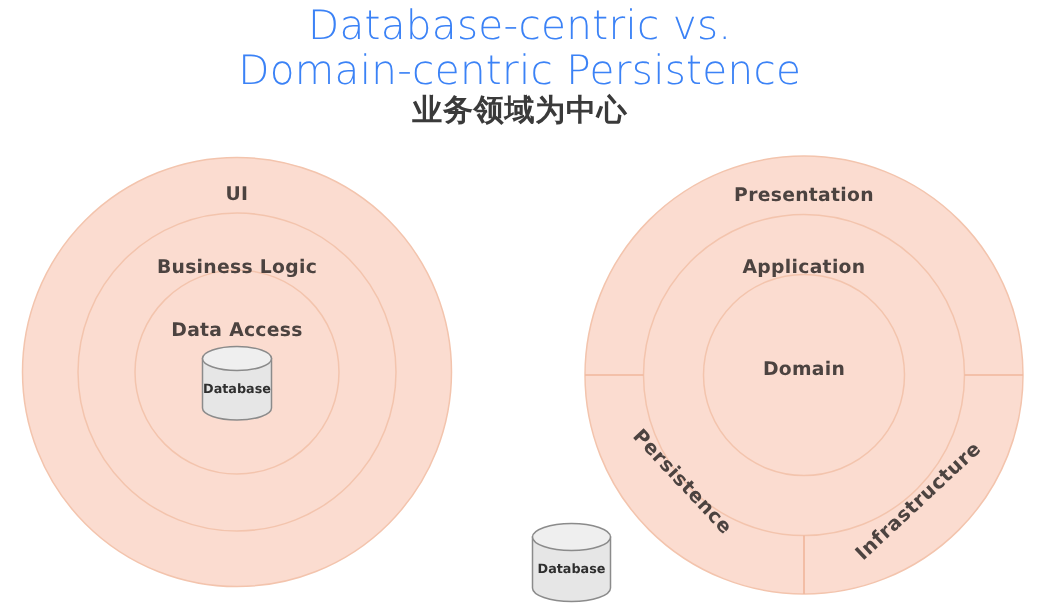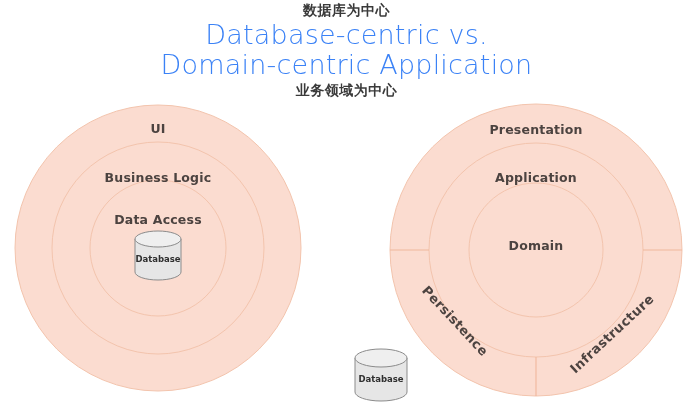--- a/index.html
+++ b/index.html
@@ -36,21 +36,21 @@
     font-family: "DejaVu Sans", "Liberation Sans", sans-serif;
     font-size: 27px;
     font-weight: 300;
     color: #3b82f6;
     line-height: 29px;
     letter-spacing: 0.2px;
     margin-top: 1px;
   }
   .cn-bottom {
     font-family: "DejaVu Sans", "Liberation Sans", sans-serif;
-    font-size: 14px;
+    font-size: 20px;
     font-weight: 700;
     color: #3a3a3a;
     line-height: 19px;
     letter-spacing: 0.5px;
     margin-top: 2px;
   }
 
   
   .canvas {
     position: absolute;
@@ -87,23 +87,22 @@
     font-family: "DejaVu Sans", "Liberation Sans", sans-serif;
     font-size: 8.5px;
     font-weight: 700;
     fill: #2f2f2f;
   }
 </style>
 </head>
 <body>
 
 <div class="title-block">
-  <div class="cn-top">数据库为中心</div>
   <div class="title-main">Database-centric vs.</div>
-  <div class="title-main">Domain-centric Application</div>
+  <div class="title-main">Domain-centric Persistence</div>
   <div class="cn-bottom">业务领域为中心</div>
 </div>
 
 <div class="canvas">
 <svg width="693" height="410" viewBox="0 0 693 410" xmlns="http://www.w3.org/2000/svg">
 
   <g>
     <circle class="ring-fill" cx="158" cy="248" r="143"></circle>
     <circle class="ring-line" cx="158" cy="248" r="143"></circle>
     <circle class="ring-line" cx="158" cy="248" r="106"></circle>

